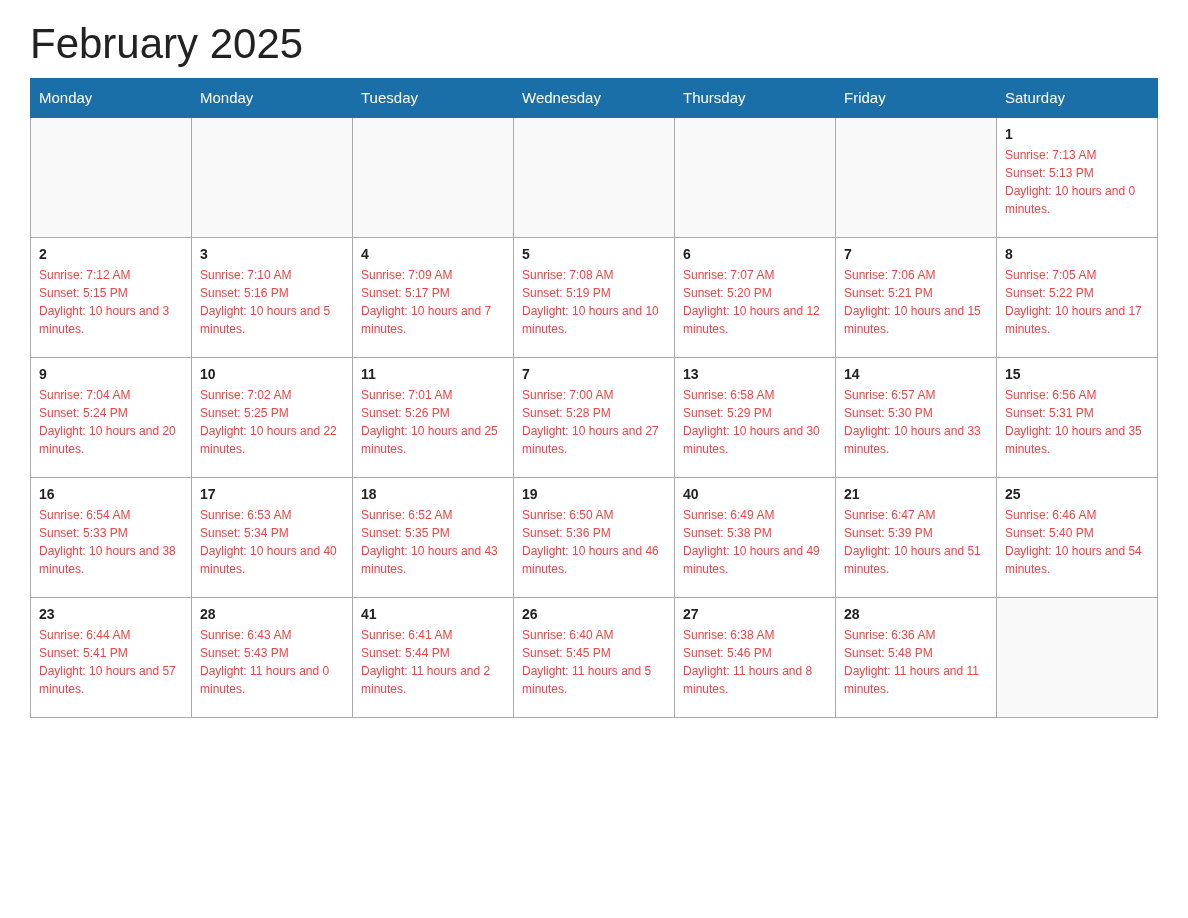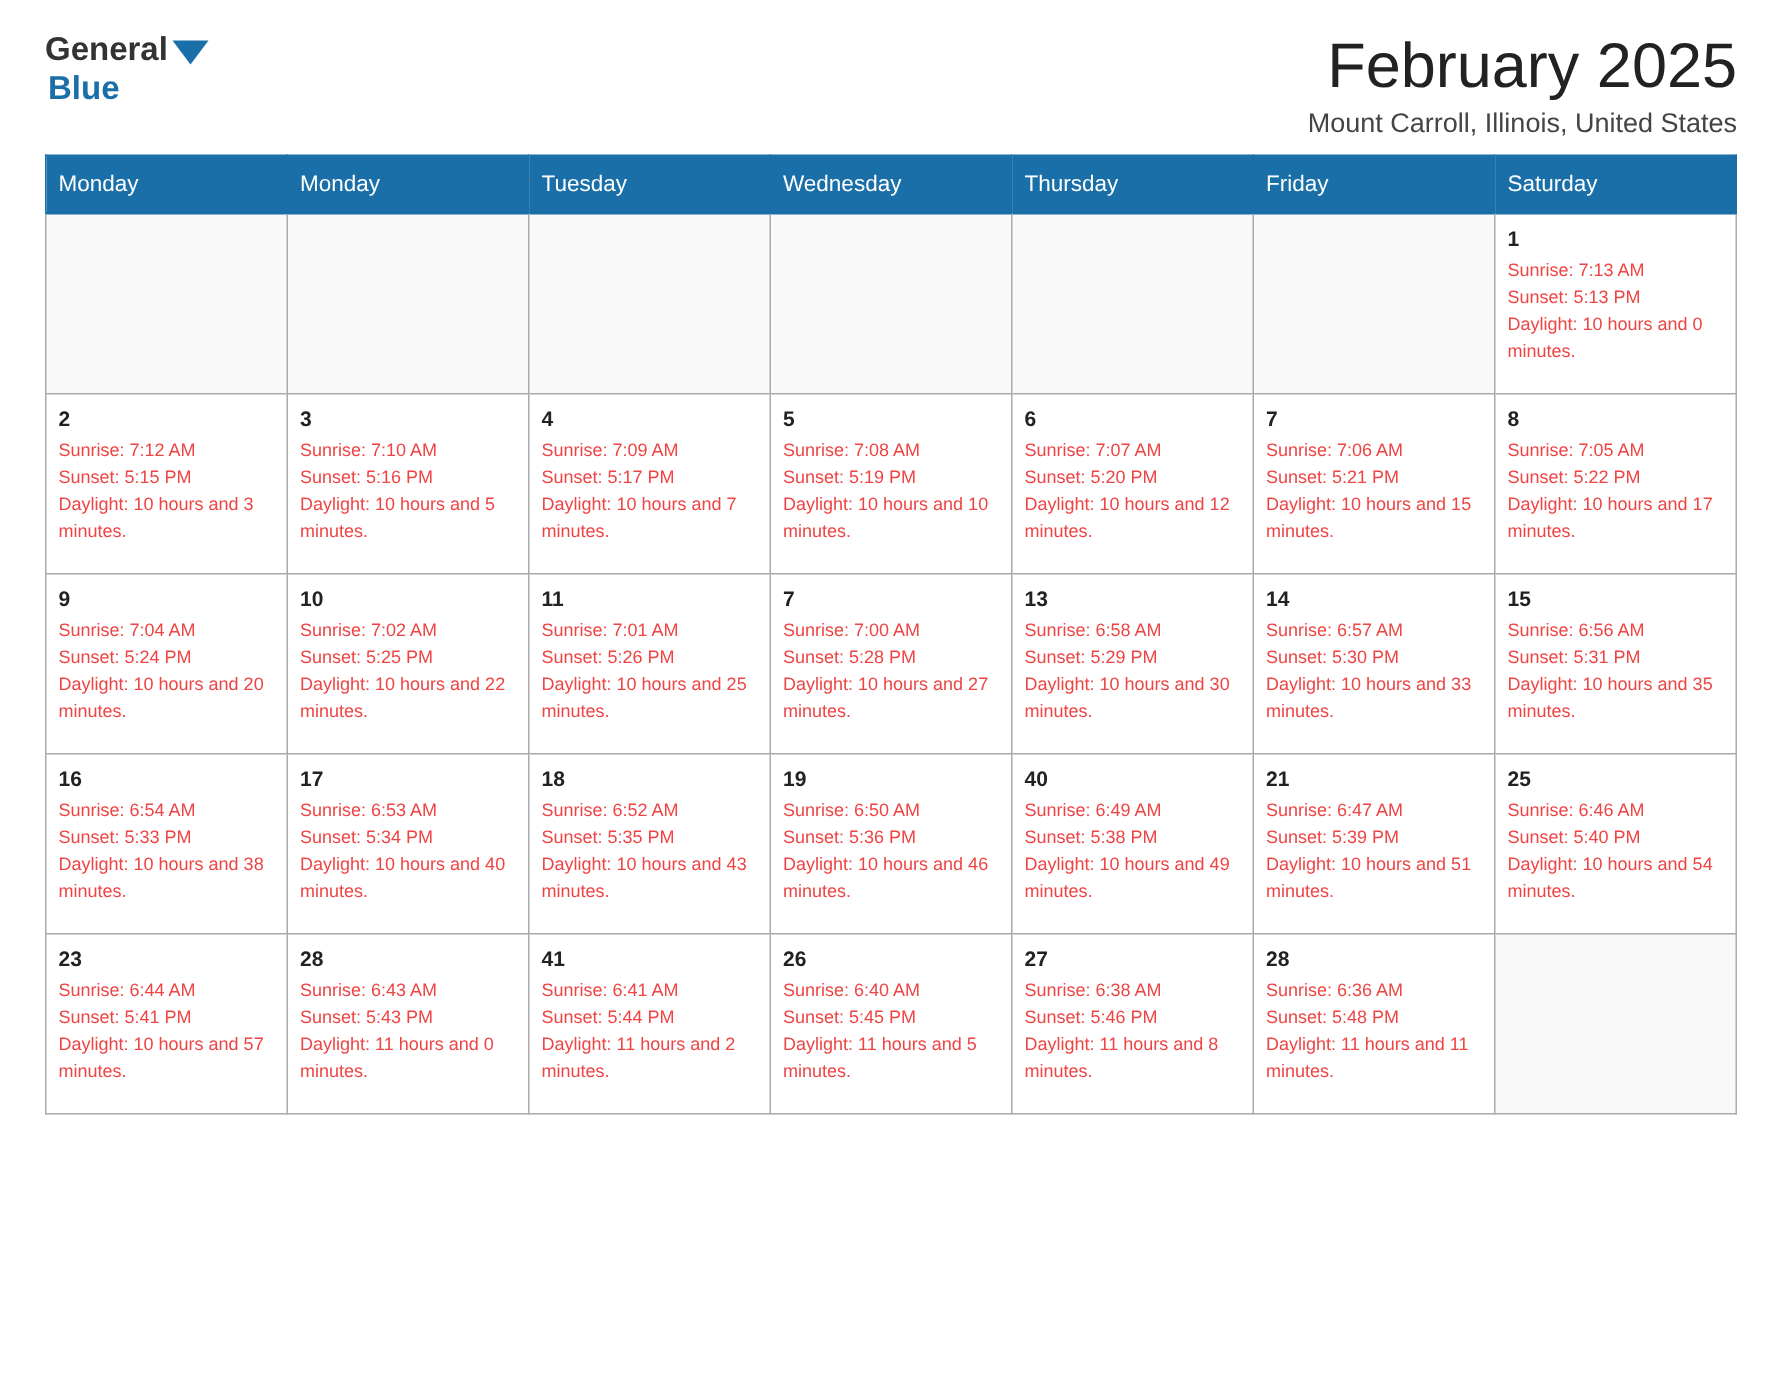--- a/index.html
+++ b/index.html
@@ -101,32 +101,22 @@
       border-top: 2px solid #1a6fa8;
     }
     tbody tr td:first-child {
       border-left: 1px solid #aaa;
     }
   </style>
 </head>
 <body>
 
 <div class="header">
-  <div class="logo">
-    <div class="logo-text">
-      <span class="logo-general">General</span>
-      <span class="logo-arrow"></span>
-    </div>
-    <div>
-      <span class="logo-blue">Blue</span>
-    </div>
-  </div>
   <div class="title-section">
     <h1>February 2025</h1>
-    <h2>Mount Carroll, Illinois, United States</h2>
   </div>
 </div>
 
 <table>
   <thead>
     <tr>
       <th>Monday</th>
       <th>Monday</th>
       <th>Tuesday</th>
       <th>Wednesday</th>

